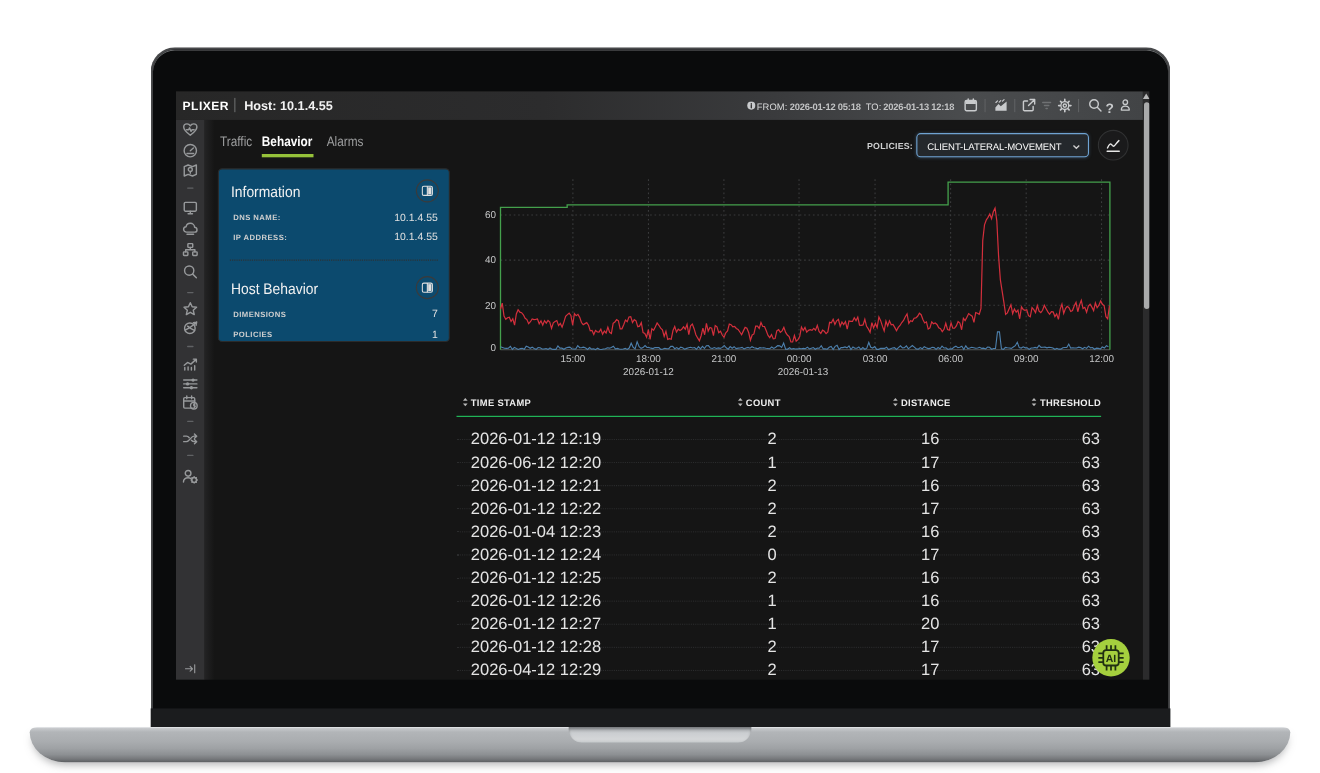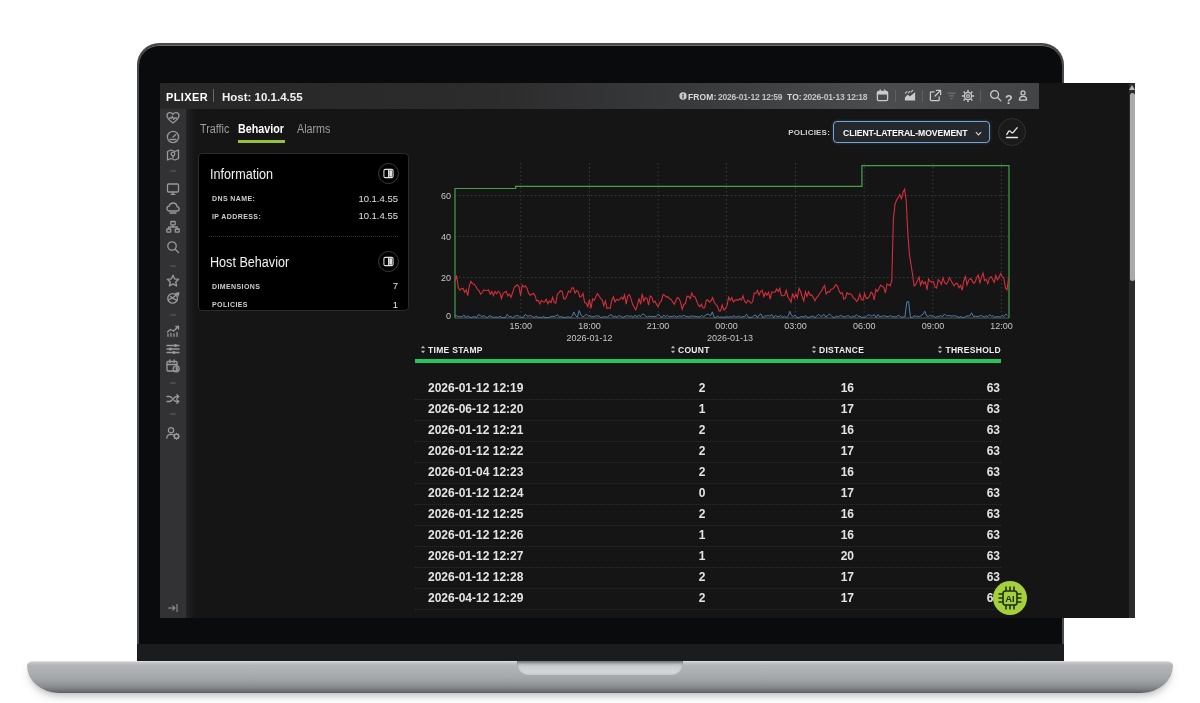--- a/index.html
+++ b/index.html
@@ -1,79 +1,79 @@
 <!DOCTYPE html>
 <html><head><meta charset="utf-8">
 <style>
 *{margin:0;padding:0;box-sizing:border-box;font-family:"Liberation Sans",sans-serif}
 body{width:1200px;height:703px;background:#ffffff;position:relative;overflow:hidden}
 .screen{position:absolute;left:137px;top:43px;width:927px;height:618px;background:#0a0b0c;border-radius:22px 22px 0 0;border:2px solid #48494b;border-bottom:none;box-shadow:inset 0 1px 0 #6b6d6f}
 .hinge{position:absolute;left:137px;top:644px;width:927px;height:17px;background:#1b1c1e}
 .base{position:absolute;left:27px;top:661px;width:1146px;height:32px;background:linear-gradient(180deg,#e8eaec 0%,#c6c8cb 4%,#b2b5b8 14%,#aaadb0 40%,#9fa2a5 60%,#8d9093 78%,#77797c 90%,#64676a 97%,#595c5f 100%);border-radius:7px 7px 34px 34px / 5px 5px 29px 29px;box-shadow:0 5px 8px -3px rgba(95,97,100,.5)}
 .base::before{content:"";position:absolute;left:490px;top:0;width:166px;height:14px;background:linear-gradient(180deg,#b0b3b6 0%,#cbced1 40%,#d4d6d8 78%,#c9ccce 100%);border-radius:0 0 12px 12px;box-shadow:inset 0 2px 2.5px rgba(62,64,68,.5)}
-.ui{position:absolute;left:160px;top:83px;width:975px;height:535px;background:#151515;overflow:hidden}
+.ui{position:absolute;left:160px;top:83px;width:885px;height:535px;background:#151515;overflow:hidden}
 .topbar{position:absolute;left:0;top:0;width:879px;height:26px;background:linear-gradient(90deg,#272727 0%,#2c2c2d 38%,#3a3b3d 62%,#4a4c4e 82%,#424446 100%)}
 .logo{position:absolute;left:6px;top:8px;font-size:11px;font-weight:700;color:#fff;letter-spacing:0.4px}
 .host{position:absolute;left:62px;top:7.5px;font-size:11.5px;font-weight:700;color:#f2f2f2}
 .sidebar{position:absolute;left:0;top:26px;width:26px;height:509px;background:#323234}
 .sideshadow{position:absolute;left:26px;top:26px;width:9px;height:509px;background:linear-gradient(90deg,#232324,rgba(21,21,21,0))}
 .scroll{position:absolute;right:0;top:0;width:6px;height:535px;background:#2b2b2c}
 .thumb{position:absolute;right:0.5px;top:10px;width:5px;height:188px;background:#a9aaab;border-radius:3px}
 .sarrow{position:absolute;right:0;top:2px;width:0;height:0;border-left:3px solid transparent;border-right:3px solid transparent;border-bottom:5px solid #b7b8b9}
 .tab{position:absolute;top:39px;font-size:12.5px;color:#9d9e9f;display:inline-block;transform:scaleX(0.86);transform-origin:left;white-space:nowrap}
 .tabact{color:#fff;font-weight:700}
 .tabline{position:absolute;left:78px;top:57px;width:47px;height:2.5px;background:#96c23a}
 .dimlab{position:absolute;top:44.5px;font-size:8px;font-weight:700;color:#cfd0d1;letter-spacing:.2px;white-space:nowrap}
 .dimsel{position:absolute;left:673px;top:38px;width:157px;height:22px;background:#24282c;border:1px solid #6fa3d2;border-radius:4px;box-shadow:0 0 3px rgba(110,160,210,.35)}
-.dimsel span{position:absolute;left:9px;top:6px;font-size:8.7px;font-weight:700;color:#fafafa;letter-spacing:-0.1px;white-space:nowrap}
+.dimsel span{position:absolute;left:9px;top:6px;font-size:8.7px;font-weight:400;color:#fafafa;letter-spacing:-0.1px;white-space:nowrap}
 .chev{position:absolute;right:7px;top:8px;width:7px;height:7px}
 .cbtn{position:absolute;left:838px;top:35px;width:28px;height:28px;border-radius:50%;background:#1a1a1b;border:1px solid #303132}
-.panel{position:absolute;left:38px;top:70px;width:211px;height:158px;background:#000000;border:1px solid #2b2b2b;border-radius:4px}
+.panel{position:absolute;left:38px;top:70px;width:211px;height:158px;background:#0c4a6e;border:1px solid #2b2b2b;border-radius:4px}
 .ptitle{position:absolute;left:11px;font-size:14px;color:#f2f2f2;display:inline-block;transform:scaleX(0.9);transform-origin:left;white-space:nowrap}
 .pcirc{position:absolute;left:179px;width:21px;height:21px;border-radius:50%;border:1px solid #3a3b3c}
 .plab{position:absolute;left:13px;font-size:7px;font-weight:700;color:#cfcfcf;letter-spacing:.4px}
 .pval{position:absolute;right:10px;font-size:9.5px;color:#e0e0e0}
 .pdiv{position:absolute;left:10px;top:82px;width:189px;height:0;border-top:1px dotted #303030}
 .axlab{font-size:9px;fill:#c6c7c8;font-family:"Liberation Sans",sans-serif}
-.thead{position:absolute;left:255px;top:256px;width:586px;height:24px;border-bottom:4px solid #22c55e}
+.thead{position:absolute;left:255px;top:272px;width:586px;height:24px;border-bottom:1px solid #22c55e}
 .thead span{font-size:8.5px;font-weight:700;color:#ededed;letter-spacing:.3px;white-space:nowrap}
 .tbody{position:absolute;left:255px;top:296px;width:586px}
 .trow{position:relative;height:21px}
-.trow span{position:absolute;top:2px;font-size:12px;font-weight:700;color:#e4e4e4}
+.trow span{position:absolute;top:12px;font-size:15px;font-weight:400;color:#e4e4e4}
 .c1{left:13px}
 .c2{left:237px;width:100px;text-align:center}
 .c3{left:339px;width:100px;text-align:right}
 .c4{left:485px;width:100px;text-align:right}
 .h1{position:absolute;left:5px;top:6px}
 .h2{position:absolute;left:255px;top:6px}
 .h3{position:absolute;left:396px;top:6px}
 .h4{position:absolute;right:0;top:6px}
 .aibtn{position:absolute;left:833px;top:498px;width:34px;height:34px;border-radius:50%;background:#a5d03e}
 .tbicon{position:absolute;top:6px}
 .tbicon svg{display:block}
-.tbtxt{position:absolute;top:9px;font-size:8.5px;font-weight:700;color:#d8d9da;letter-spacing:.1px;white-space:nowrap}
+.tbtxt{position:absolute;top:9px;font-size:8.5px;font-weight:400;color:#d8d9da;letter-spacing:.1px;white-space:nowrap}
 .tbdt{position:absolute;top:9px;font-size:8.5px;color:#c2c3c4;font-weight:700;letter-spacing:-0.2px;white-space:nowrap}
 </style></head>
 <body>
 <div class="screen"></div>
 <div class="hinge"></div>
 <div class="base"></div>
 <div class="ui">
   <div class="topbar">
     <span class="logo">PLIXER</span>
     <div style="position:absolute;left:53px;top:6px;width:1px;height:13px;background:#6a6b6c"></div>
     <span class="host">Host: 10.1.4.55</span>
     <span class="tbicon" style="left:519px;top:8.5px">
         <svg width="8" height="8" viewBox="0 0 12 12">
           <circle cx="6" cy="6" r="5.5" fill="#c9cbcd"></circle>
           <path d="M6 3.2 L6 4 M6 5.6 L6 9" stroke="#2e2e2e" stroke-width="1.8" stroke-linecap="round"></path>
         </svg>
       </span>
     <span class="tbtxt" style="left:528px">FROM:</span>
-    <span class="tbdt" style="left:558px">2026-01-12 12:59</span>
+    <span class="tbdt" style="left:558px">2026-01-12 05:18</span>
     <span class="tbtxt" style="left:627px">TO:</span>
     <span class="tbdt" style="left:643px">2026-01-13 12:18</span>
     <span class="tbicon" style="left:716px">
         <svg width="13" height="13" viewBox="0 0 14 14">
           <rect fill="none" stroke="#c9cbcd" stroke-width="1.4" stroke-linecap="round" stroke-linejoin="round" x="1.5" y="2.5" width="11" height="10" rx="1.5"></rect>
           <path d="M2 3 L12 3 L12 6 L2 6 Z" fill="#c9cbcd"></path>
           <path fill="none" stroke="#c9cbcd" stroke-width="1.4" stroke-linecap="round" stroke-linejoin="round" d="M4.5 1 L4.5 3 M9.5 1 L9.5 3"></path>
         </svg>
       </span>
     <div style="position:absolute;left:735px;top:7px;width:1px;height:12px;background:#5f6163"></div>

